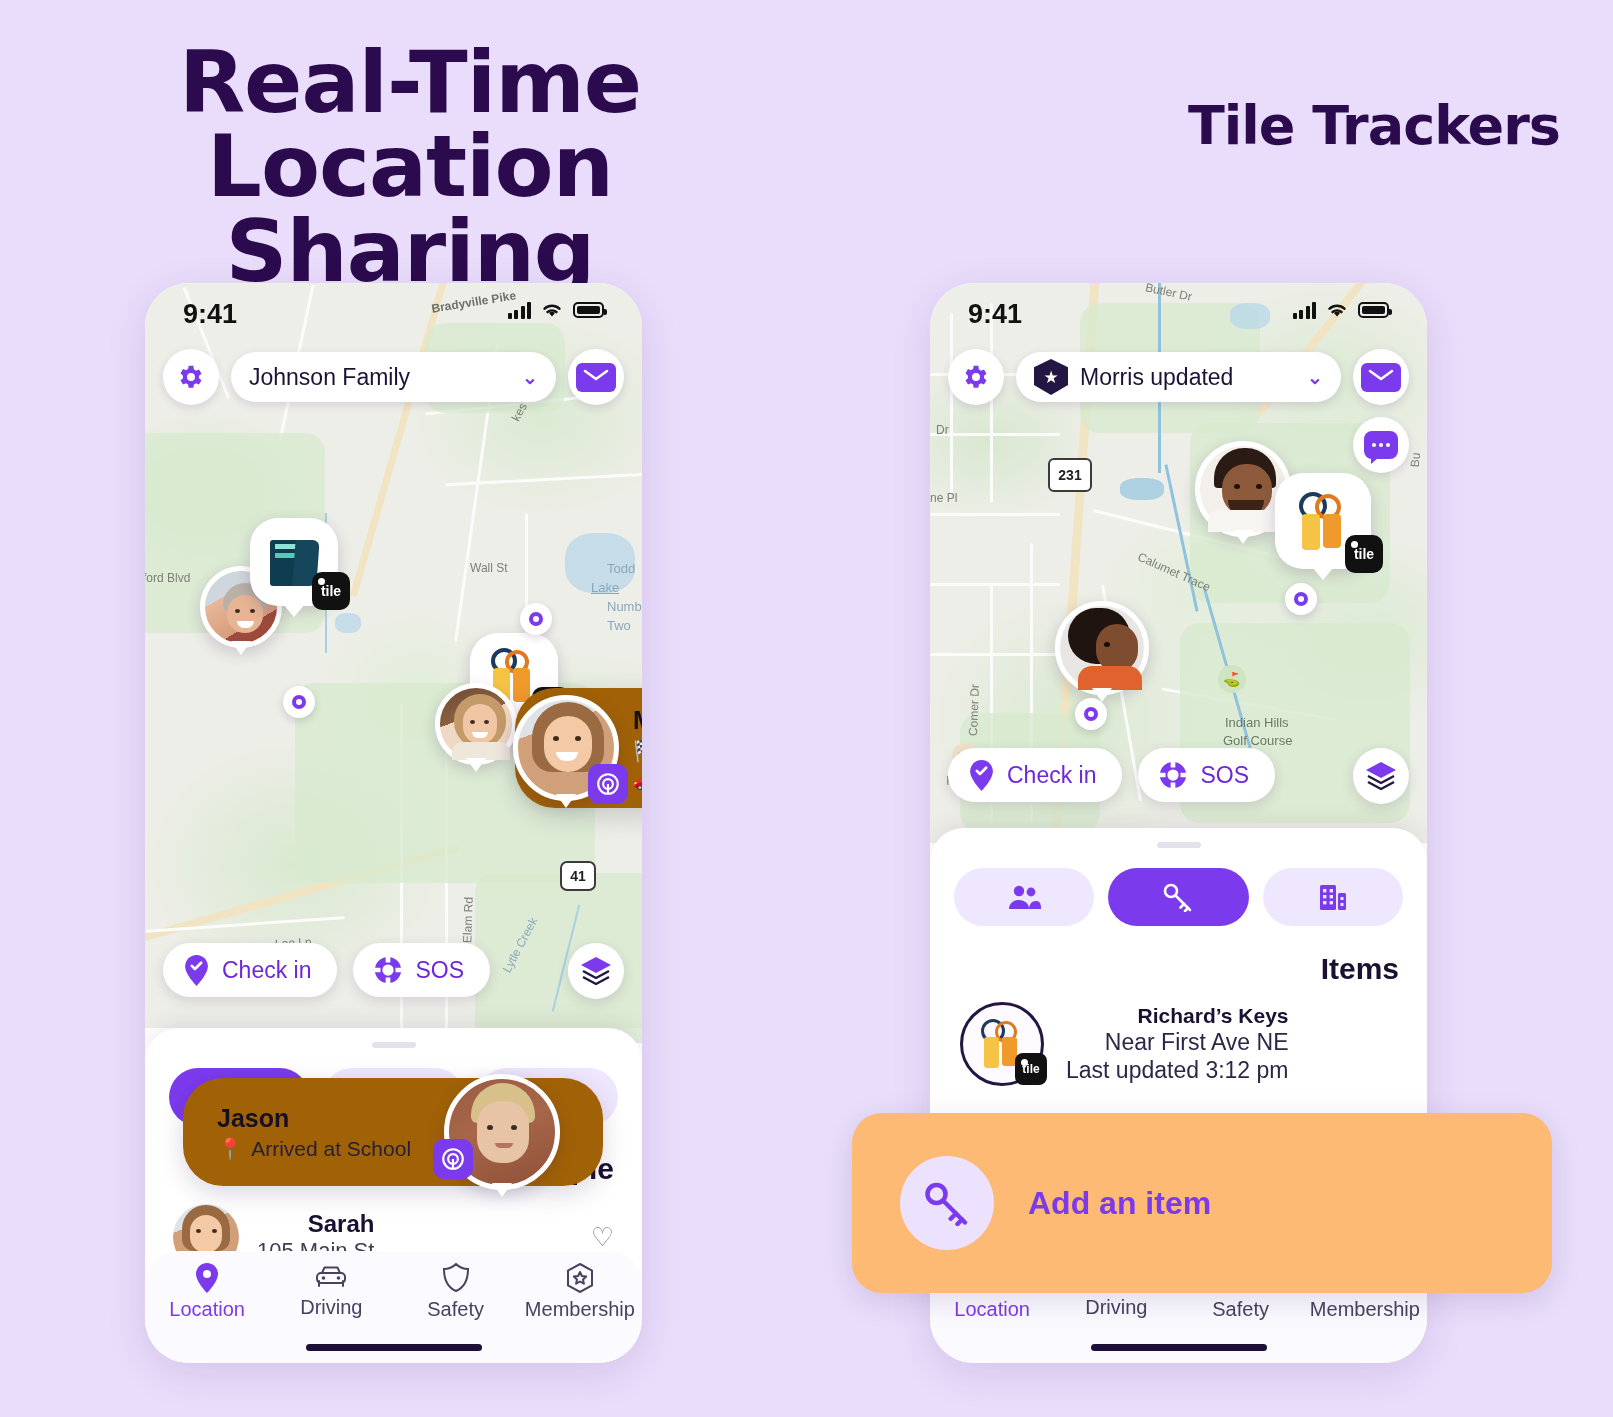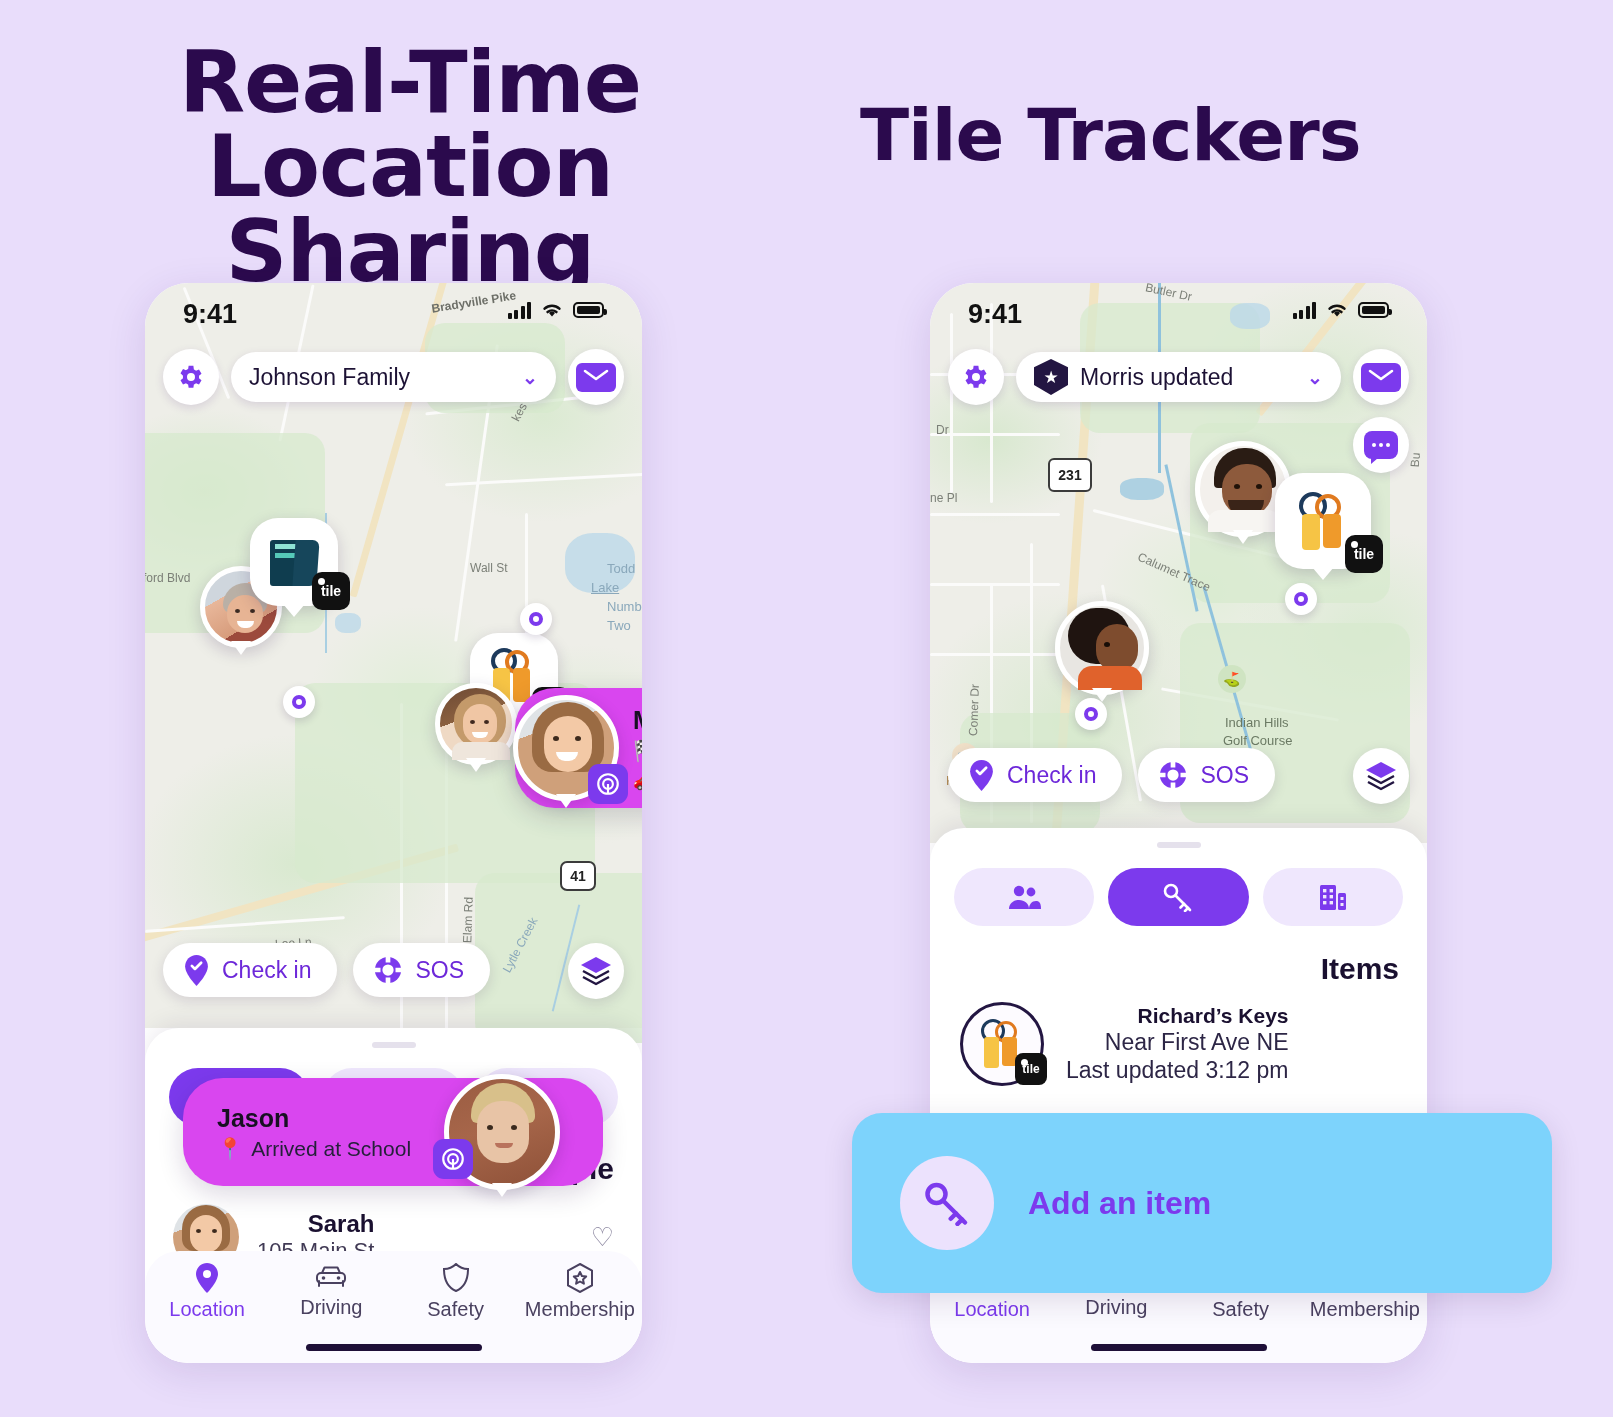--- a/index.html
+++ b/index.html
@@ -14,21 +14,21 @@
   
   .heading{
     position:absolute;
     color:#2b0a4d;
     font-weight:bold;
     letter-spacing:-1px;
     line-height:0.98;
     font-family:"DejaVu Sans", sans-serif;
   }
   #h-left{ left:30px; top:40px; width:760px; text-align:center; font-size:86px; }
-  #h-right{ left:860px; top:100px; width:700px; text-align:left; font-size:72px; }
+  #h-right{ left:860px; top:100px; width:700px; text-align:right; font-size:54px; }
 
   
   .phone{
     position:absolute;
     background:#fff;
     border-radius:44px;
     overflow:hidden;
     box-shadow:0 10px 40px rgba(60,20,110,.12);
   }
   #phone-left{ left:145px; top:283px; width:497px; height:1080px; }
@@ -143,21 +143,21 @@
     position:absolute;width:32px;height:32px;border-radius:50%;background:#fff;
     display:flex;align-items:center;justify-content:center;box-shadow:0 3px 8px rgba(40,10,70,.16);
   }
   .dotpin i{ width:14px;height:14px;border-radius:50%;border:4px solid #7c3aed;display:block;}
 
   .keysicon{ width:54px;height:58px; position:relative; }
   .wallet{ width:56px;height:56px; position:relative; }
 
   
   .infocard{
-    position:absolute;background:#d946ef;border-radius:40px;
+    position:absolute;background:#a16207;border-radius:40px;
     box-shadow:0 8px 26px rgba(40,10,70,.16);
     display:flex;align-items:center;
   }
   .info-title{ font-size:25px;font-weight:bold;color:#171022;font-family:"Liberation Sans",sans-serif; }
   .info-line{ font-size:21px;color:#25203a;font-family:"Liberation Sans",sans-serif;display:flex;align-items:center;gap:8px;margin-top:4px;}
 
   
   .actions{ position:absolute; left:18px; display:flex; gap:16px; align-items:center;}
   .pill{
     height:54px;background:#fff;border-radius:28px;display:flex;align-items:center;
@@ -196,21 +196,21 @@
   .homebar{ position:absolute;left:50%;transform:translateX(-50%);bottom:12px;width:176px;height:7px;border-radius:4px;background:#1e0f38;}
 
   
   .itemrow{ display:flex;align-items:center;gap:22px;padding:16px 30px 0;}
   .itemcirc{ width:84px;height:84px;border-radius:50%;border:3.5px solid #231642;background:#fdfbff;
     display:flex;align-items:center;justify-content:center;position:relative;flex:0 0 auto;}
   .item-name{ font-size:21px;font-weight:bold;color:#1a1030;font-family:"Liberation Sans",sans-serif;}
   .item-sub{ font-size:23px;color:#2d2646;font-family:"Liberation Sans",sans-serif;line-height:1.22;}
 
   .addcard{
-    position:absolute;left:852px;top:1113px;width:700px;height:180px;background:#7dd3fc;
+    position:absolute;left:852px;top:1113px;width:700px;height:180px;background:#fdba74;
     border-radius:30px;box-shadow:0 8px 30px rgba(40,10,70,.13);
     display:flex;align-items:center;gap:34px;padding-left:48px;z-index:50;
   }
   .addcirc{ width:94px;height:94px;border-radius:50%;background:#ece2fd;display:flex;align-items:center;justify-content:center;}
   .addtxt{ font-size:32px;font-weight:bold;color:#7c3aed;font-family:"Liberation Sans",sans-serif;}
 
   .jasoncard{ left:38px; top:795px; width:420px; height:108px; padding-left:34px; z-index:40;}
   .michellecard{ left:370px; top:405px; width:390px; height:120px; padding-left:118px; flex-direction:column; align-items:flex-start; justify-content:center;}
 
   svg{ display:block; }

